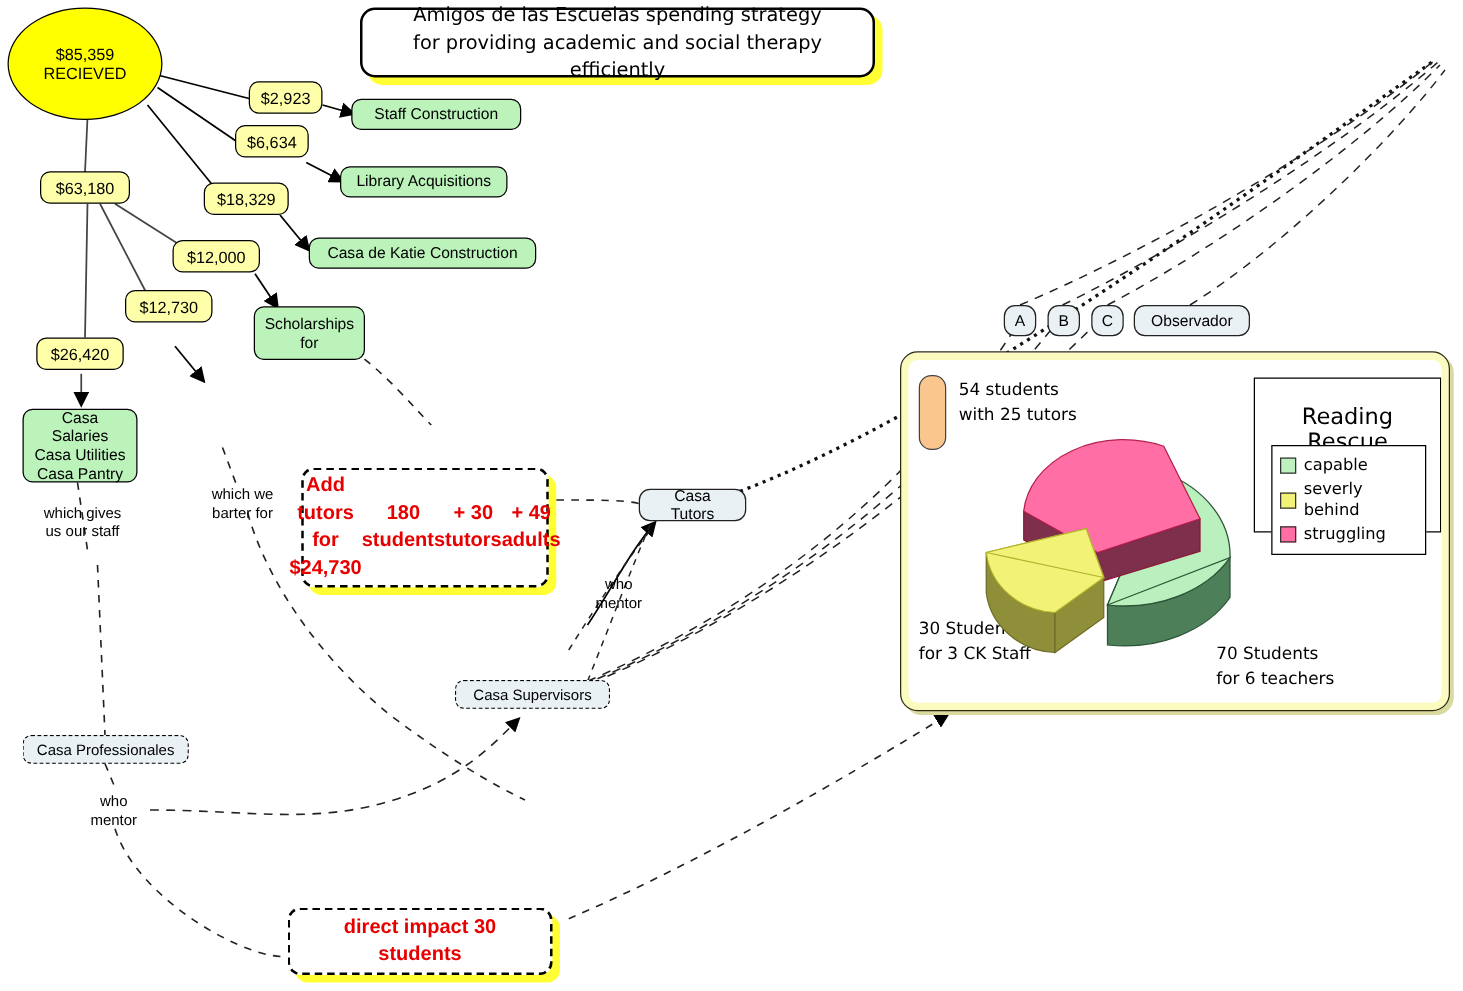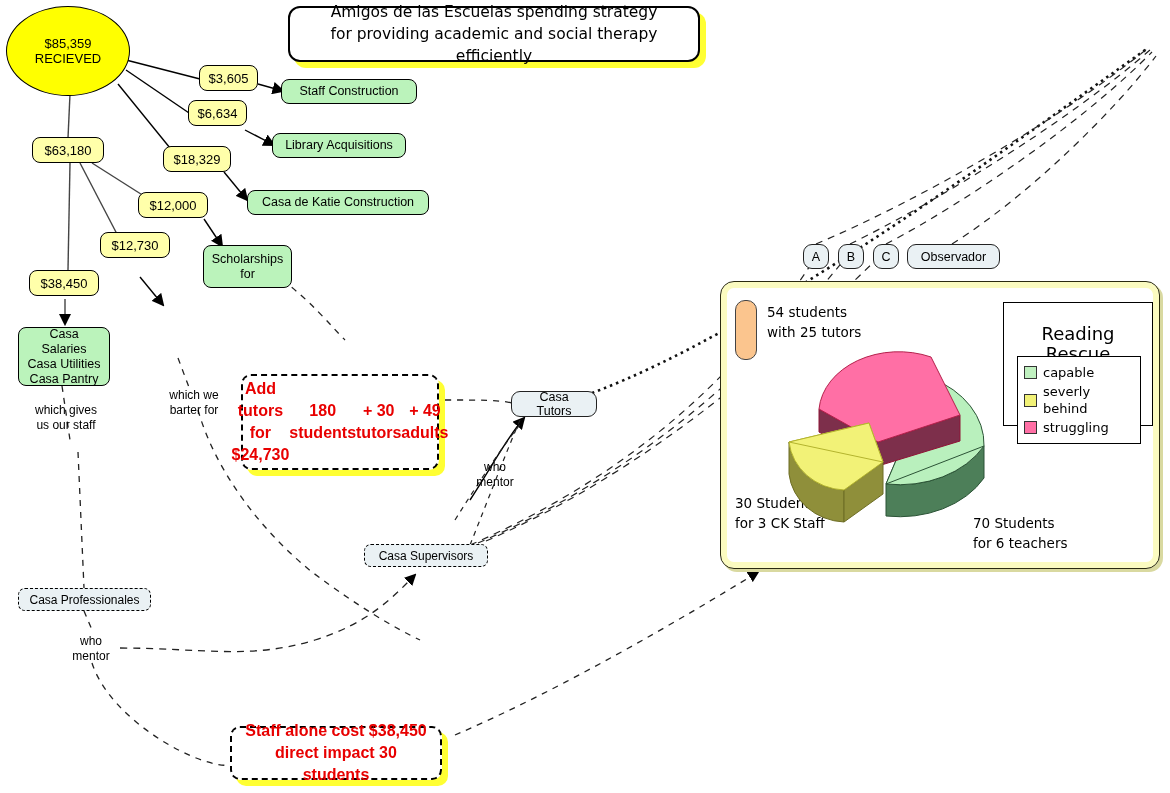--- a/index.html
+++ b/index.html
@@ -149,33 +149,33 @@
   <div class="node titlebox" style="left:288px;top:6px;width:412px;height:56px;flex-direction:column;">
     <div>Amigos de las Escuelas spending strategy</div>
     <div>for providing academic and social therapy efficiently</div>
   </div>
 
   <div class="node oval" style="left:6px;top:6px;width:124px;height:90px;flex-direction:column;">
     <div>$85,359</div>
     <div>RECIEVED</div>
   </div>
 
-  <div class="node money" style="left:199px;top:65px;width:59px;height:26px;">$3,605</div>
+  <div class="node money" style="left:199px;top:65px;width:59px;height:26px;">$2,923</div>
 
   <div class="node money" style="left:188px;top:100px;width:59px;height:26px;">$6,634</div>
 
   <div class="node money" style="left:32px;top:137px;width:72px;height:26px;">$63,180</div>
 
   <div class="node money" style="left:163px;top:146px;width:68px;height:26px;">$18,329</div>
 
   <div class="node money" style="left:138px;top:192px;width:70px;height:26px;">$12,000</div>
 
   <div class="node money" style="left:100px;top:232px;width:70px;height:26px;">$12,730</div>
 
-  <div class="node money" style="left:29px;top:270px;width:70px;height:26px;">$38,450</div>
+  <div class="node money" style="left:29px;top:270px;width:70px;height:26px;">$26,420</div>
 
   <div class="node green" style="left:281px;top:79px;width:136px;height:25px;">Staff Construction</div>
 
   <div class="node green" style="left:272px;top:133px;width:134px;height:25px;">Library Acquisitions</div>
 
   <div class="node green" style="left:247px;top:190px;width:182px;height:25px;">Casa de Katie Construction</div>
 
   <div class="node green" style="left:203px;top:245px;width:89px;height:43px;flex-direction:column;">
     <div>Scholarships</div>
     <div>for</div>
@@ -220,21 +220,20 @@
   <div class="node pill-solid" style="left:907px;top:244px;width:93px;height:25px;">Observador</div>
 
   <div class="node callout" style="left:241px;top:328px;width:198px;height:96px;margin-top:46px;">
     <div>Add tutors for $24,730</div>
     <div>180 students</div>
     <div>+ 30 tutors</div>
     <div>+ 49 adults</div>
   </div>
 
   <div class="node callout" style="left:230px;top:726px;width:212px;height:54px;flex-direction:column;">
-    <div>Staff alone cost $38,450</div>
     <div>direct impact 30 students</div>
   </div>
 
   <div id="pie-panel">
     <div id="pie-panel-inner">
 
       <div class="orange-pill"></div>
 
       <div class="pielabel" style="left:40px;top:14px;">
         <div>54 students</div>

